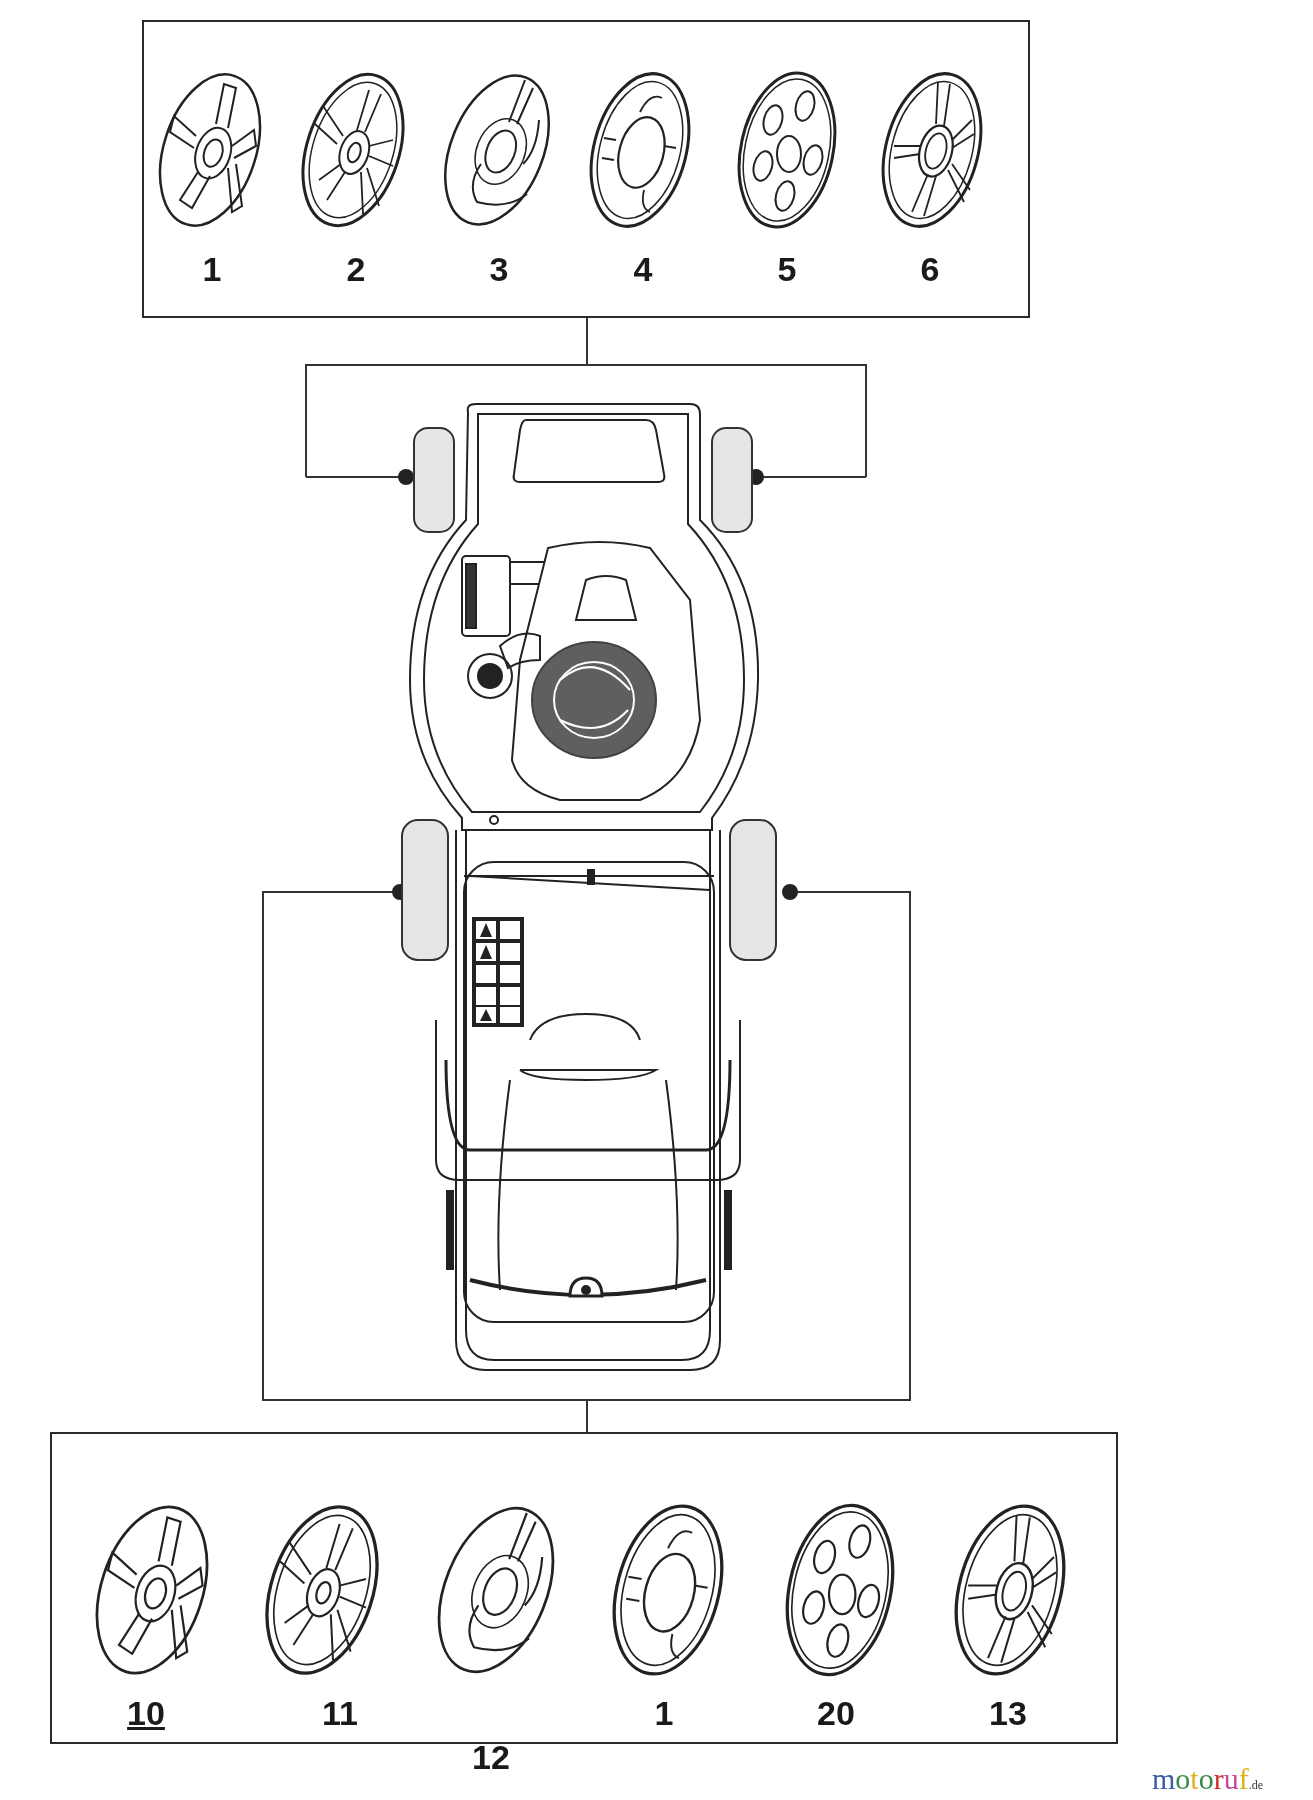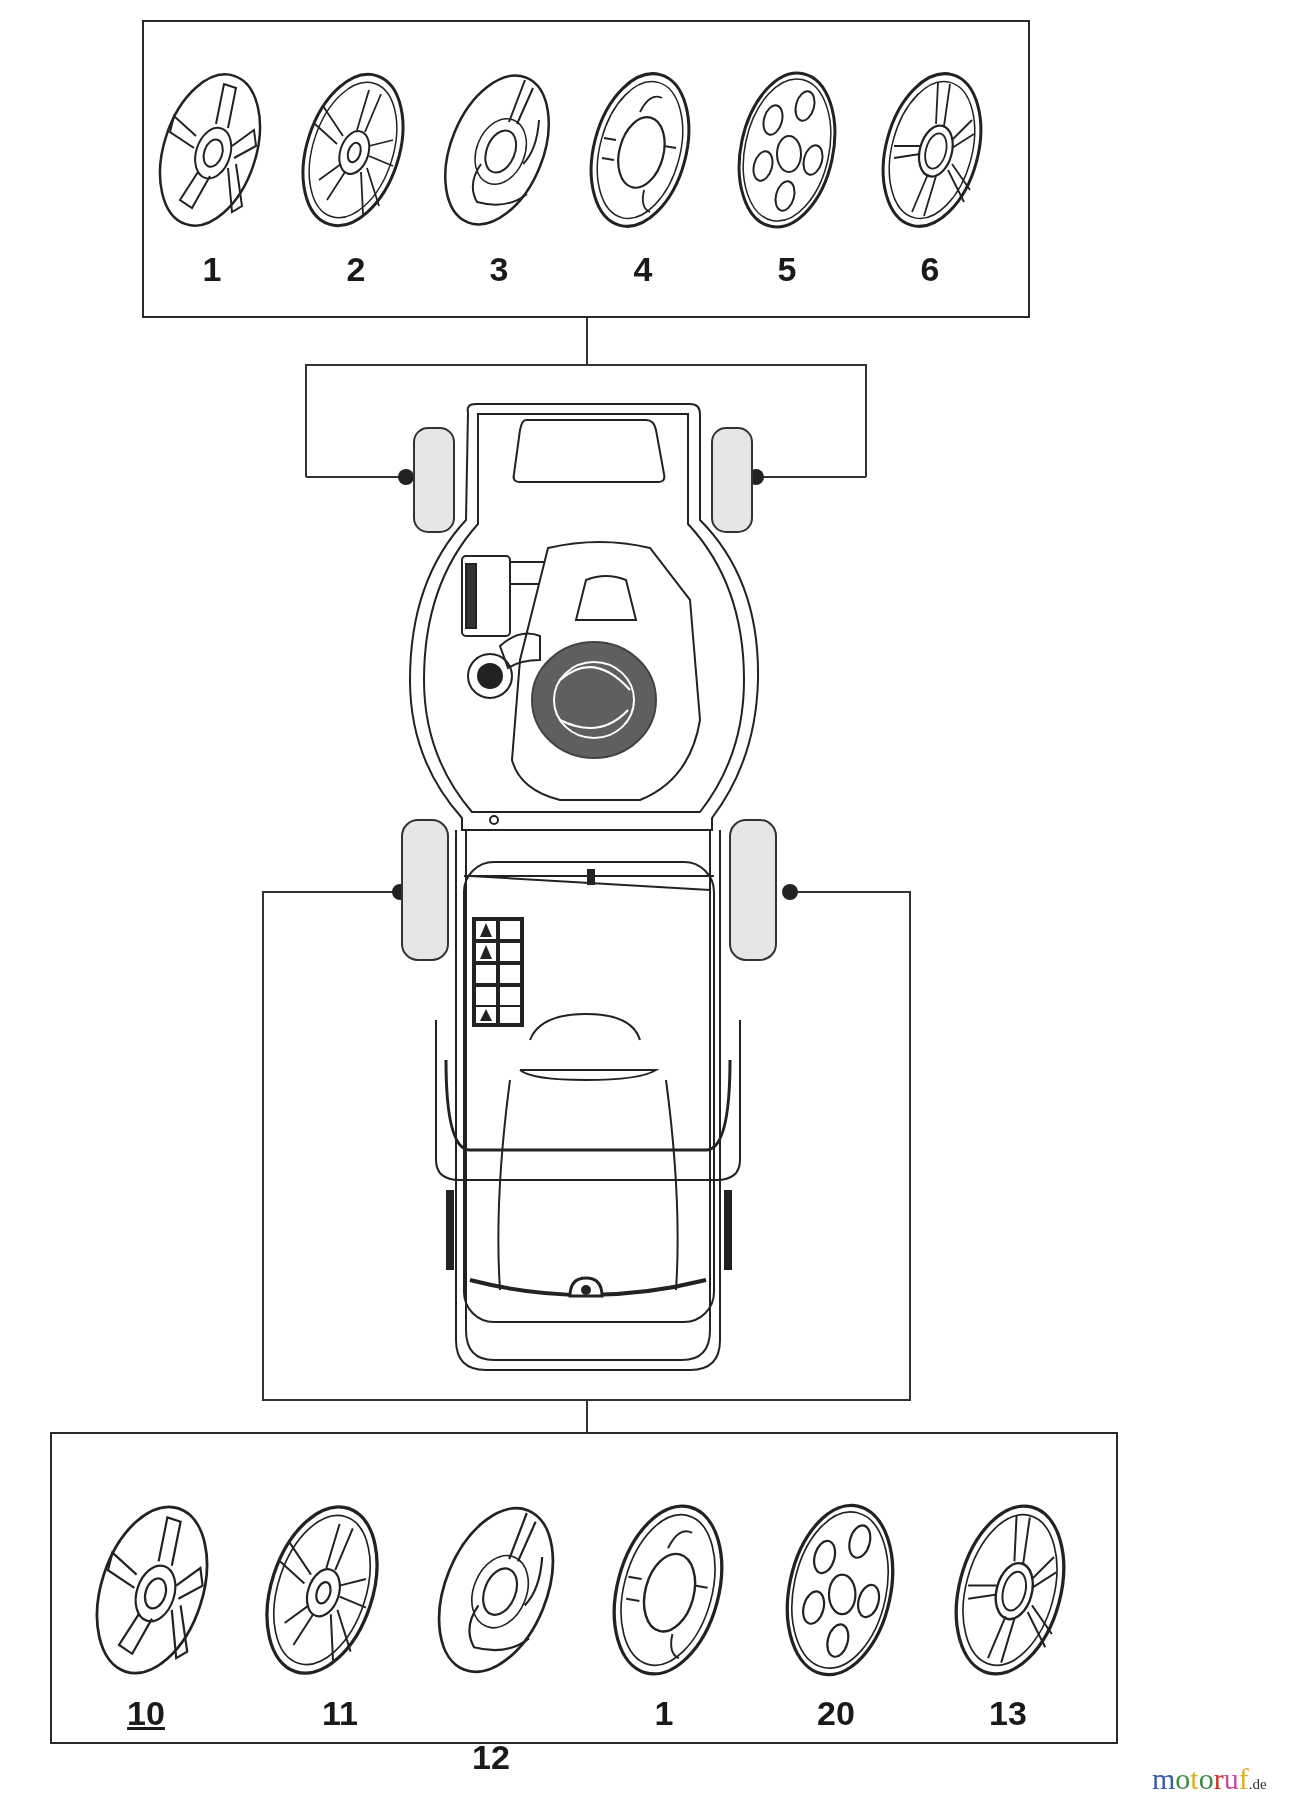--- a/index.html
+++ b/index.html
@@ -1,21 +1,21 @@
 <!DOCTYPE html>
 <html><head>
 <meta charset="utf-8">
 <style>
   html, body { margin:0; padding:0; background:#ffffff; }
   body { width:1313px; height:1800px; position:relative; overflow:hidden; font-family:"Liberation Sans", sans-serif; }
   .panel { position:absolute; border:2px solid #2a2a2a; box-sizing:border-box; background:#fff; }
   .num { position:absolute; font-family:"Liberation Sans", sans-serif; font-weight:bold; font-size:34px; color:#1a1a1a; width:80px; text-align:center; }
   svg { position:absolute; left:0; top:0; }
   .logo { position:absolute; left:1152px; top:1762px; font-family:"Liberation Serif", serif; font-size:30px; letter-spacing:0px; }
-  .logo .de { font-size:15px; color:#333; }
+  .logo .de { font-size:12px; color:#333; }
 </style>
 </head>
 <body>
 
 <div class="panel" style="left:142px; top:20px; width:888px; height:298px;"></div>
 
 <div class="panel" style="left:50px; top:1432px; width:1068px; height:312px;"></div>
 
 <svg width="1313" height="1800" viewBox="0 0 1313 1800">
   <defs>

